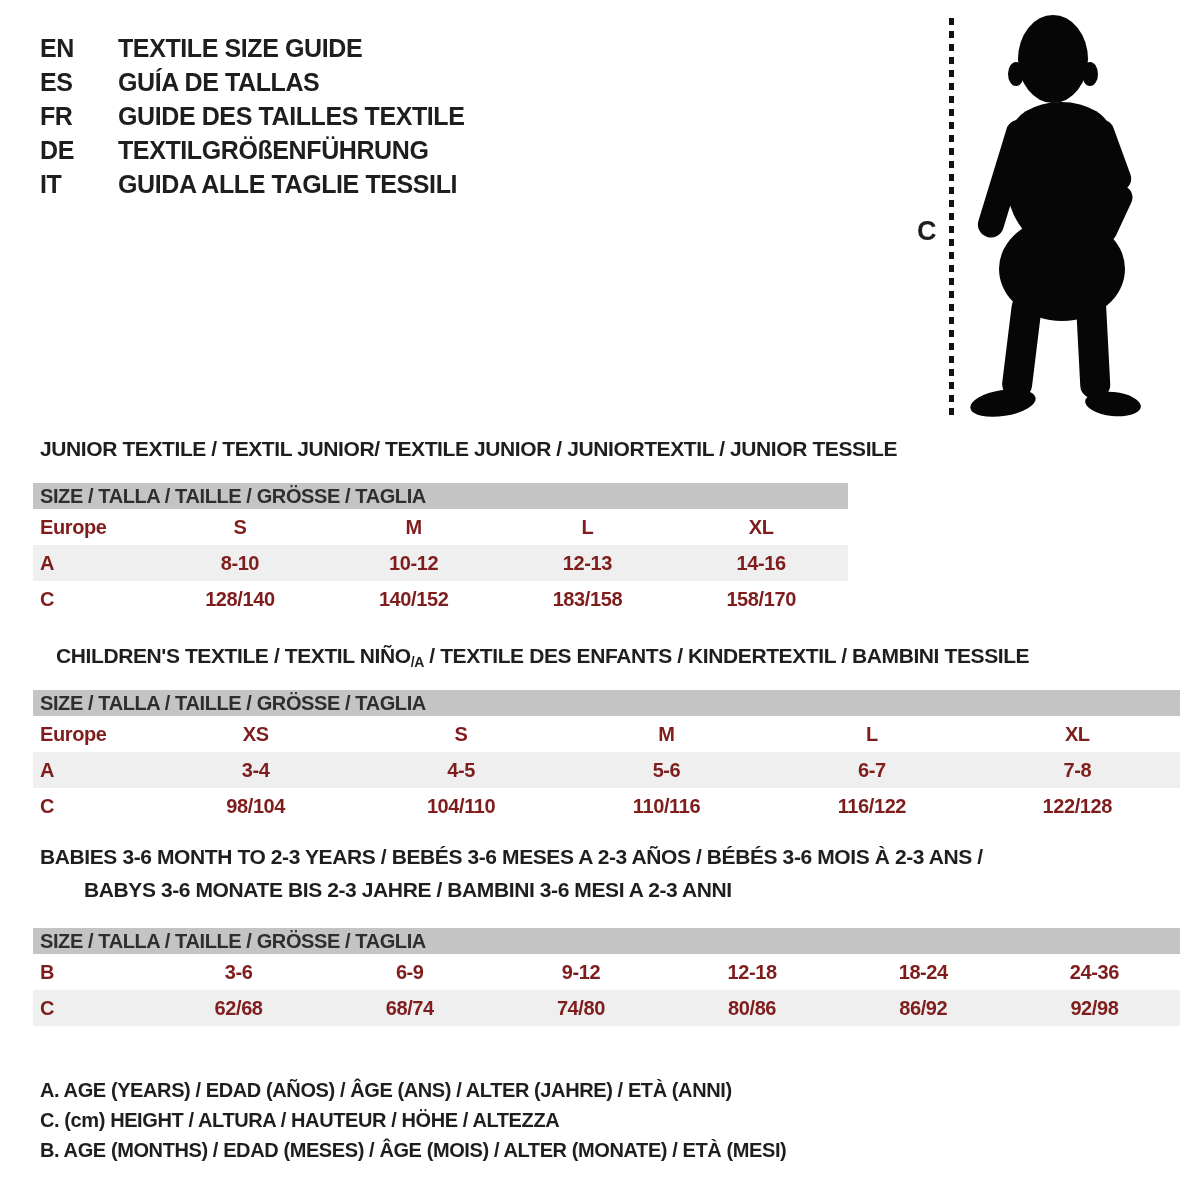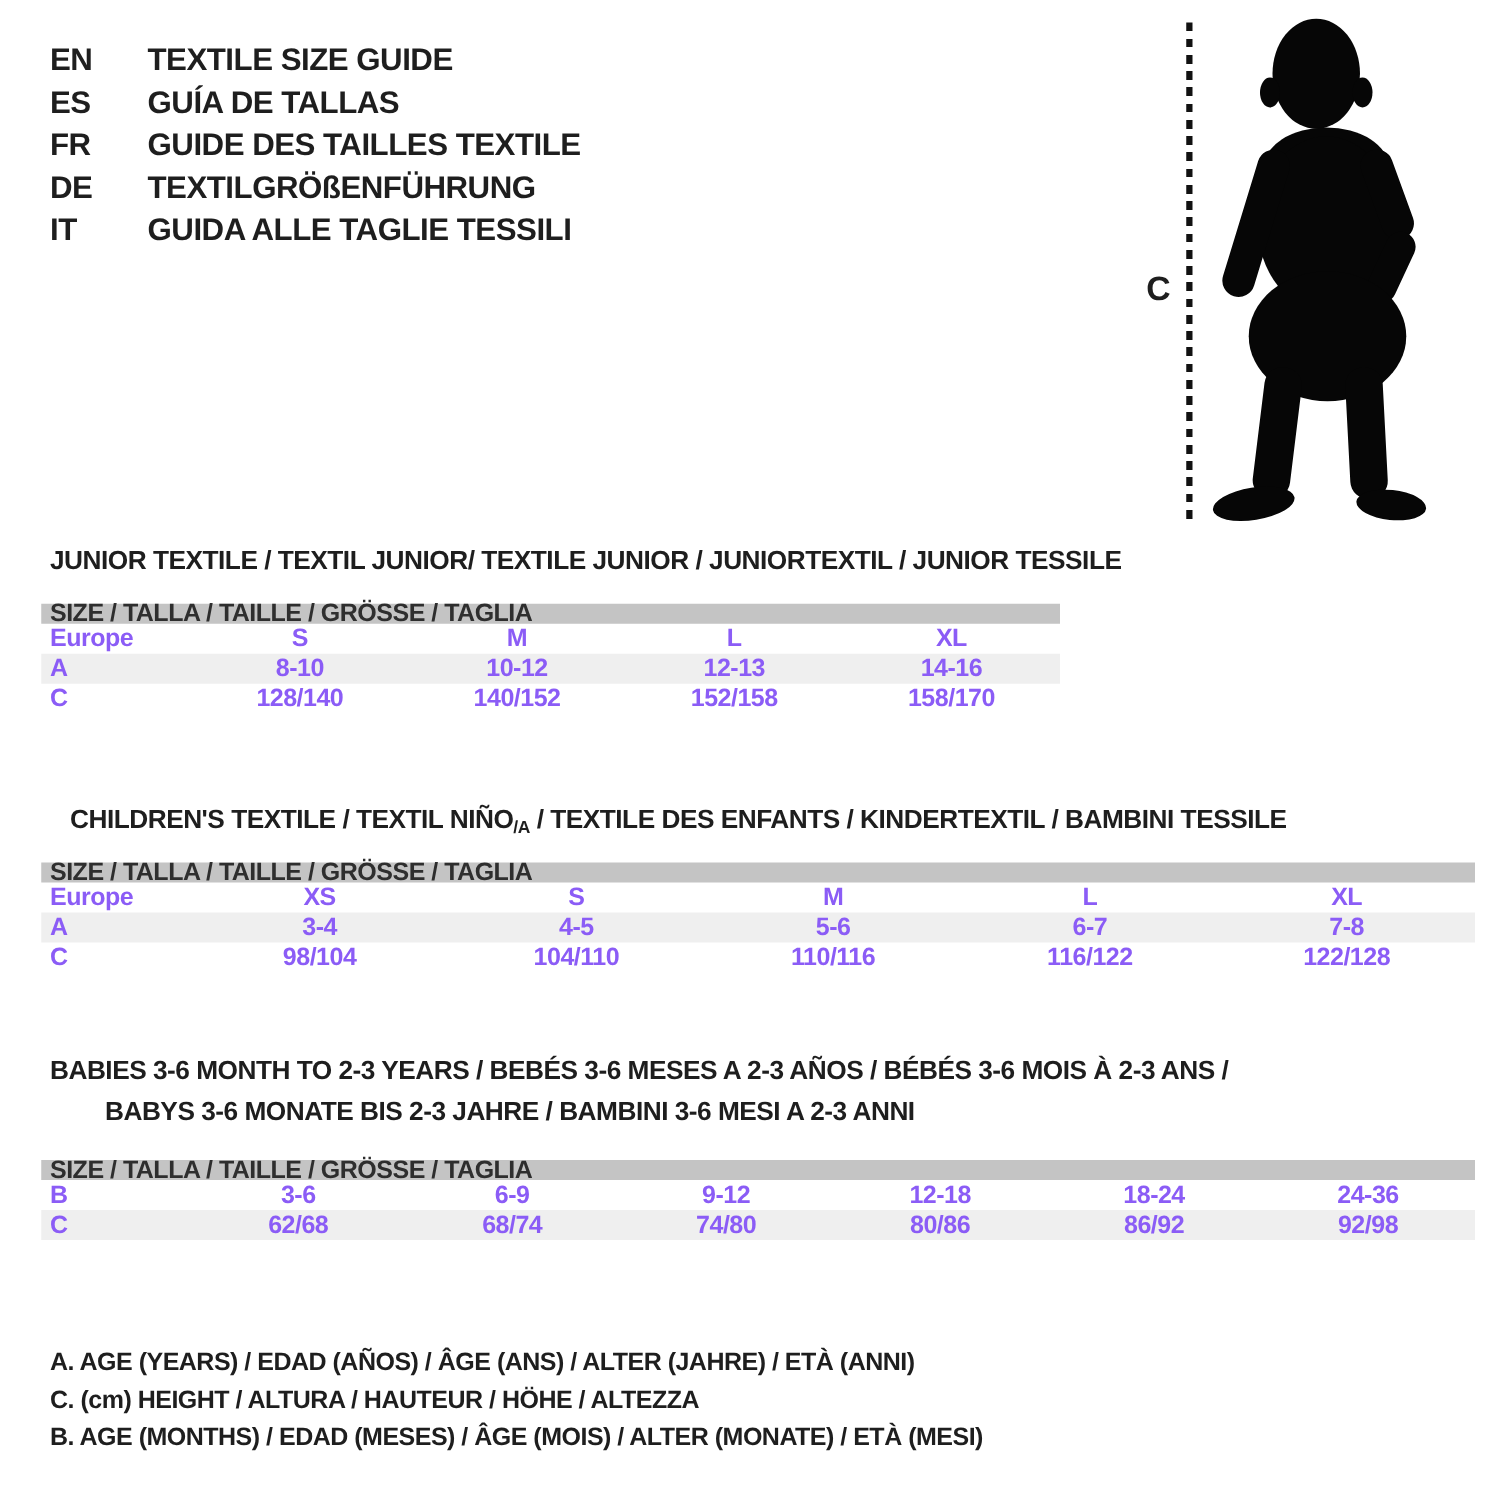--- a/index.html
+++ b/index.html
@@ -42,26 +42,26 @@
   .babies-title-2 { top: 878px; margin-left: 44px; }
   .subsc { font-size: 14px; position: relative; top: 4px; }
 
   
   .size-table { position: absolute; left: 33px; }
   .junior-table { top: 483px; width: 815px; }
   .children-table { top: 690px; width: 1147px; }
   .babies-table { top: 928px; width: 1147px; }
 
   .bar {
-    height: 16px; background: #c4c4c4;
+    height: 26px; background: #c4c4c4;
     display: flex; align-items: center;
     padding-left: 7px; font-size: 20px; color: #2e2e2e;
   }
   .rows { width: 100%; }
-  .trow { display: grid; height: 24px; align-items: center; font-size: 20px; color: #8b5cf6; }
+  .trow { display: grid; height: 36px; align-items: center; font-size: 20px; color: #7f1d1d; }
   .rows .trow:nth-of-type(even) { background: #efefef; }
   .cols4 { grid-template-columns: 120px repeat(4, 1fr); }
   .cols5 { grid-template-columns: 120px repeat(5, 1fr); }
   .cols6 { grid-template-columns: 120px repeat(6, 1fr); }
   .trow .lab { padding-left: 7px; text-align: left; }
   .trow .val { text-align: center; }
 
   
   .legend { position: absolute; left: 40px; top: 1075px; }
   .legend-line { height: 30px; display: flex; align-items: center; font-size: 20px; white-space: nowrap; }
@@ -129,21 +129,21 @@
         <span class="lab">A</span>
         <span class="val">8-10</span>
         <span class="val">10-12</span>
         <span class="val">12-13</span>
         <span class="val">14-16</span>
       </div>
       <div class="trow cols4">
         <span class="lab">C</span>
         <span class="val">128/140</span>
         <span class="val">140/152</span>
-        <span class="val">152/158</span>
+        <span class="val">183/158</span>
         <span class="val">158/170</span>
       </div>
     </div>
   </div>
 
   <div class="sec-title children-title">
     <span>CHILDREN'S TEXTILE / TEXTIL NIÑO</span><span class="subsc">/A</span><span> / TEXTILE DES ENFANTS / KINDERTEXTIL / BAMBINI TESSILE</span>
   </div>
   <div class="size-table children-table">
     <div class="bar">SIZE / TALLA / TAILLE / GRÖSSE / TAGLIA</div>

